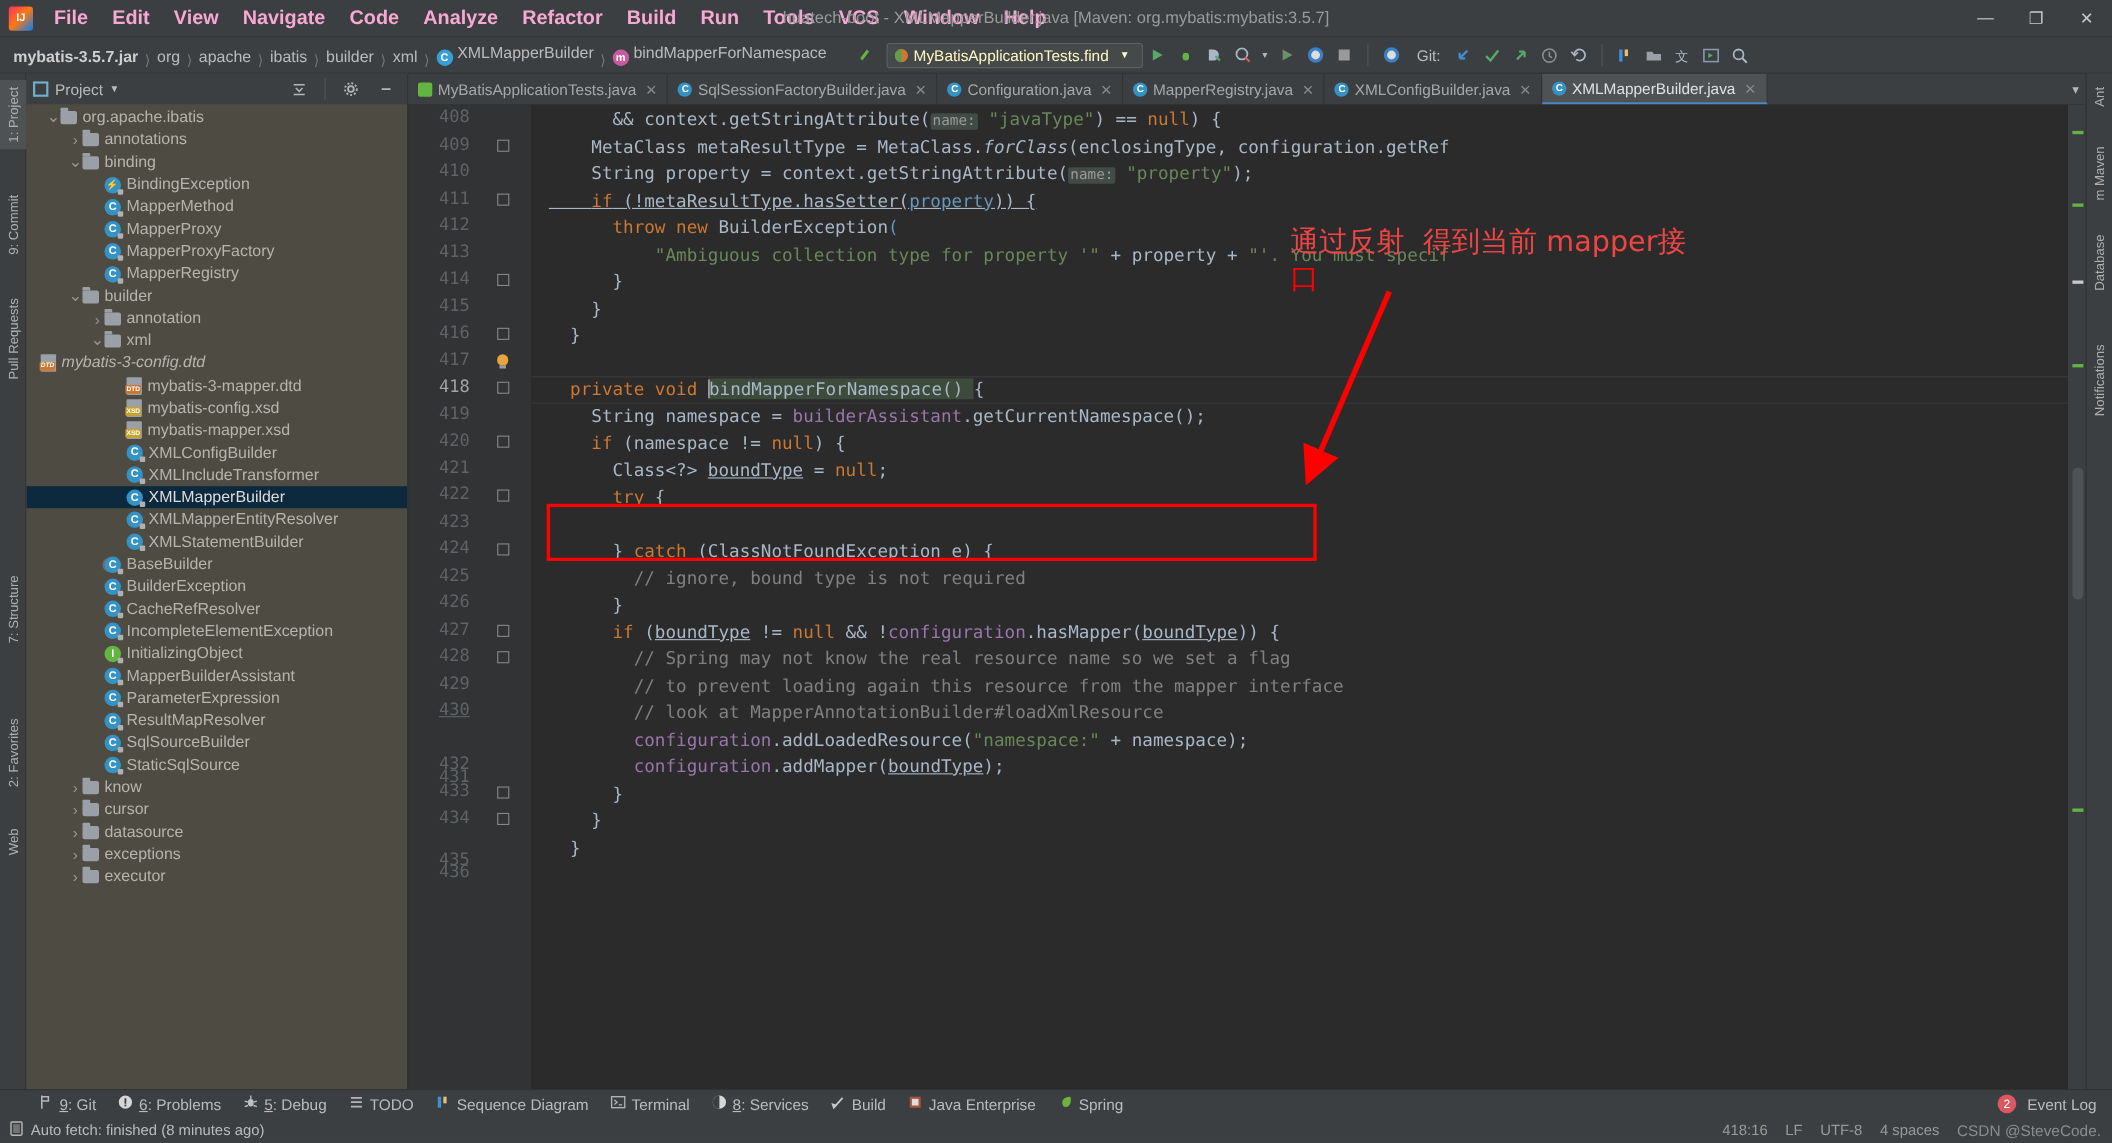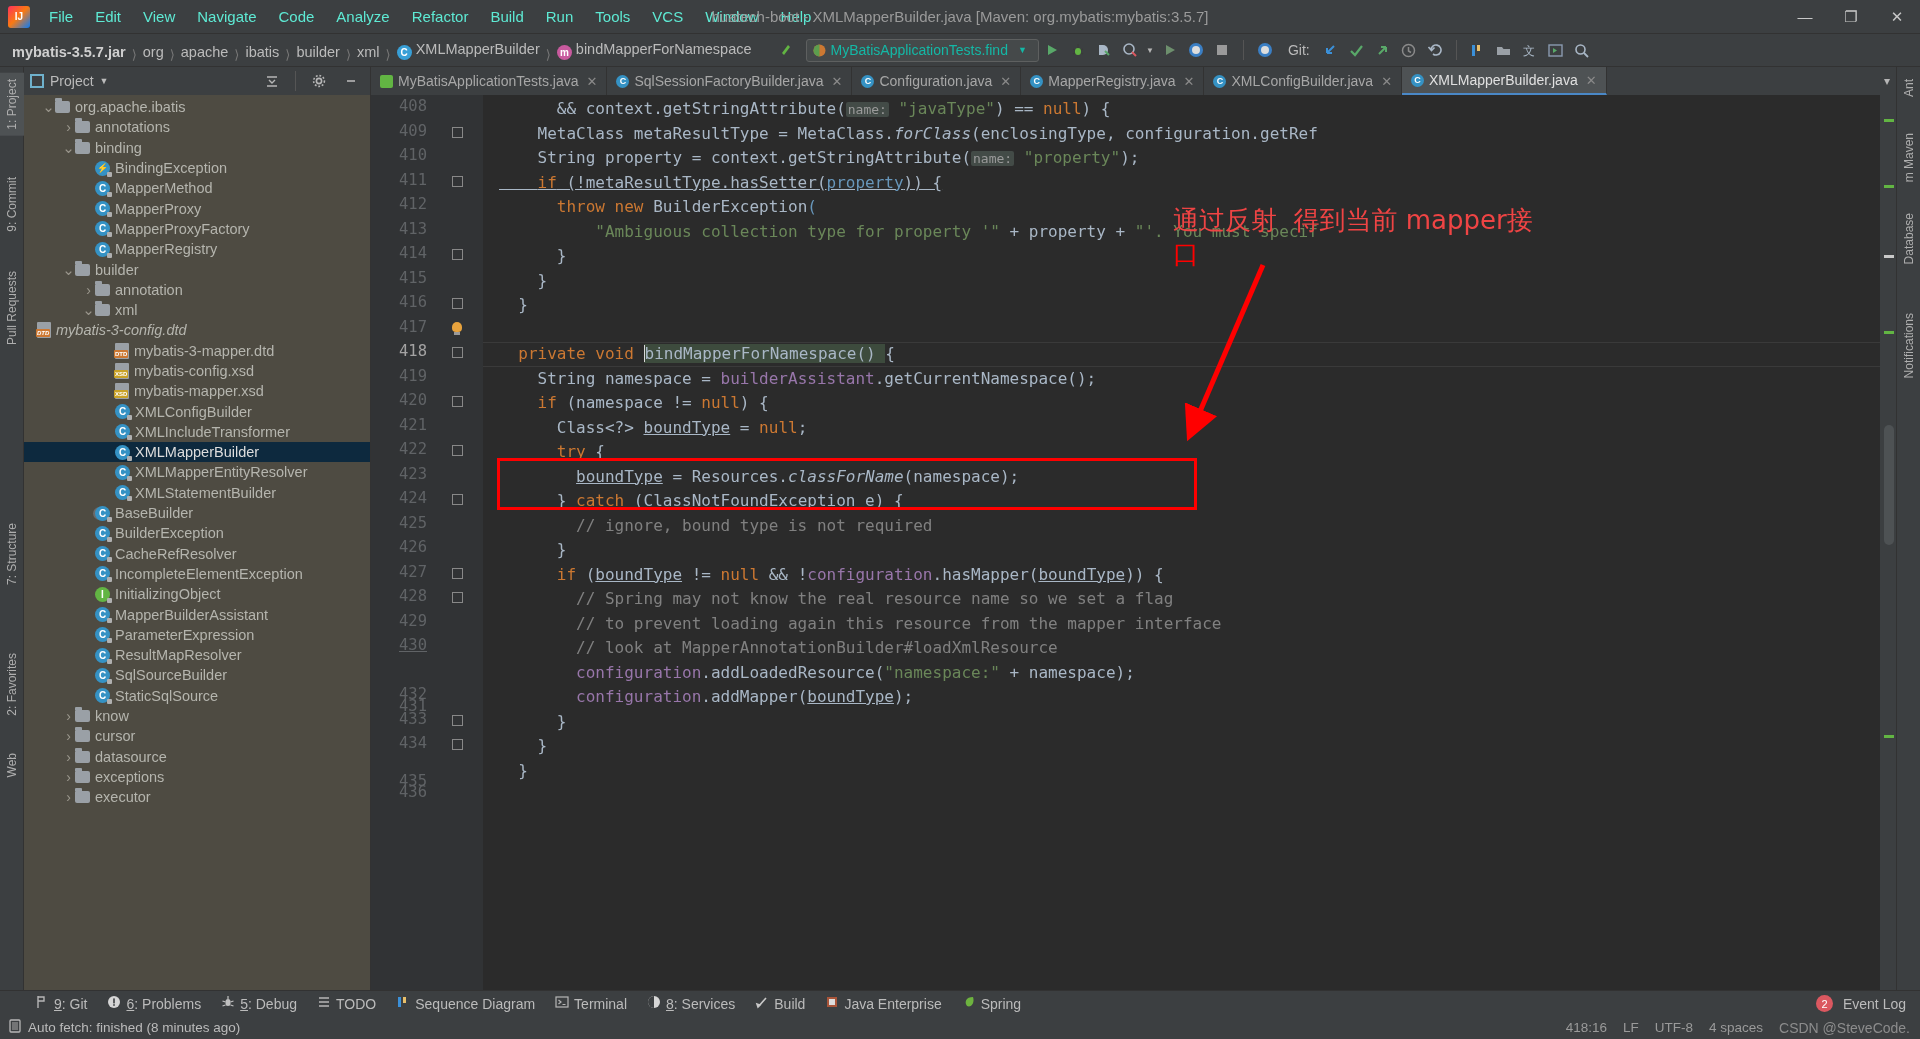--- a/index.html
+++ b/index.html
@@ -7,21 +7,21 @@
     font-family:"Liberation Sans", sans-serif; }
 
   
   .titlebar{ height:34px; background:#3c3f41; display:flex; align-items:center;
     position:relative; border-bottom:1px solid #323232; }
   .ij-logo{ width:22px; height:22px; margin:0 8px 0 8px; position:relative;
     border-radius:3px; background:linear-gradient(135deg,#fe315d 0%,#f97a12 48%,#087cfa 100%); }
   .ij-logo::after{ content:"IJ"; position:absolute; inset:0; color:#fff; font-size:10px;
     font-weight:bold; display:flex; align-items:center; justify-content:center; }
   .menu{ display:flex; align-items:center; gap:0; }
-  .menu-item{ color:#5eead4; font-size:15px; padding:4px 11px; cursor:default; white-space:nowrap;}
+  .menu-item{ color:#f9a8d4; font-size:18px; padding:4px 11px; cursor:default; white-space:nowrap;font-weight:bold;}
   .win-title{ position:absolute; left:0; right:0; text-align:center; color:#9a9a9a;
     font-size:15px; pointer-events:none; }
   .win-btns{ margin-left:auto; display:flex; align-items:center; z-index:2; }
   .win-btn{ width:46px; height:34px; display:flex; align-items:center; justify-content:center;
     color:#c8c8c8; font-size:15px; }
 
   
   .navrow{ height:33px; background:#3c3f41; display:flex; align-items:center;
     border-bottom:1px solid #323232; padding-left:8px; }
   .crumbs{ display:flex; align-items:flex-end; color:#a9b7c6; font-size:14.5px; }
@@ -29,21 +29,21 @@
   .crumb.bold{ font-weight:bold; color:#cfcfcf; }
   .crumb-sep{ color:#777; padding:0 2px; font-size:13px; }
   .badge-c,.badge-m{ display:inline-flex; width:15px; height:15px; border-radius:50%;
     color:#fff; font-size:10px; font-weight:bold; align-items:center; justify-content:center;
     margin-right:4px; vertical-align:-2px; }
   .badge-c{ background:#389fd6; }
   .badge-m{ background:#c85a9e; }
   .tb-sep{ width:1px; height:20px; background:#555; margin:0 8px; }
   .runcfg{ display:flex; align-items:center; height:23px; background:#45494a;
     border:1px solid #5e6060; border-radius:3px; padding:0 6px; margin-left:6px; }
-  .runcfg span{ color:#14b8a6; font-size:14px; margin:0 5px; }
+  .runcfg span{ color:#fef9c3; font-size:14px; margin:0 5px; }
   .tbtn{ width:26px; height:26px; display:flex; align-items:center; justify-content:center;
     color:#b6b6b6; font-size:14px; }
   .gitlabel{ color:#bbbbbb; font-size:14px; margin:0 8px 0 10px; }
 
   
   .main{ display:flex; height:calc(1039px - 34px - 33px - 26px - 23px); }
 
   
   .rail{ width:24px; background:#3c3f41; position:relative; flex:0 0 24px;
     border-right:1px solid #323232; }
@@ -668,21 +668,20 @@
           <div class="cline" style="top: 149px; padding-left: 16px;">      }</div>
           <div class="cline" style="top: 173.5px; padding-left: 16px;">    }</div>
           <div class="cline" style="top: 198px; padding-left: 16px;">  }</div>
           <div class="cline" style="top: 222.5px; padding-left: 16px;"></div>
           <div class="caret-line" style="top: 247px;"></div>
           <div class="cline" style="top: 247px; padding-left: 16px;">  <span class="kw">private void </span><span class="mname-hl"><span class="caret"></span>bindMapperForNamespace() </span>{</div>
           <div class="cline" style="top: 271.5px; padding-left: 16px;">    String namespace = <span class="fld">builderAssistant</span>.getCurrentNamespace();</div>
           <div class="cline" style="top: 296px; padding-left: 16px;">    <span class="kw">if</span> (namespace != <span class="kw">null</span>) {</div>
           <div class="cline" style="top: 320.5px; padding-left: 16px;">      Class&lt;?&gt; <span class="undl">boundType</span> = <span class="kw">null</span>;</div>
           <div class="cline" style="top: 345px; padding-left: 16px;">      <span class="kw">try</span> {</div>
-          <div class="cline" style="top: 369.5px; padding-left: 16px;">        <span class="undl">boundType</span> = Resources.<span class="ital">classForName</span>(namespace);</div>
           <div class="cline" style="top: 394px; padding-left: 16px;">      } <span class="kw">catch</span> (ClassNotFoundException e) {</div>
           <div class="cline" style="top: 418.5px; padding-left: 16px;">        <span class="cmt">// ignore, bound type is not required</span></div>
           <div class="cline" style="top: 443px; padding-left: 16px;">      }</div>
           <div class="cline" style="top: 467.5px; padding-left: 16px;">      <span class="kw">if</span> (<span class="undl">boundType</span> != <span class="kw">null</span> &amp;&amp; !<span class="fld">configuration</span>.hasMapper(<span class="undl">boundType</span>)) {</div>
           <div class="cline" style="top: 492px; padding-left: 16px;">        <span class="cmt">// Spring may not know the real resource name so we set a flag</span></div>
           <div class="cline" style="top: 516.5px; padding-left: 16px;">        <span class="cmt">// to prevent loading again this resource from the mapper interface</span></div>
           <div class="cline" style="top: 541px; padding-left: 16px;">        <span class="cmt">// look at MapperAnnotationBuilder#loadXmlResource</span></div>
           <div class="cline" style="top: 565.5px; padding-left: 16px;">        <span class="fld">configuration</span>.addLoadedResource(<span class="str">"namespace:"</span> + namespace);</div>
           <div class="cline" style="top: 590px; padding-left: 16px;">        <span class="fld">configuration</span>.addMapper(<span class="undl">boundType</span>);</div>
           <div class="cline" style="top: 614.5px; padding-left: 16px;">      }</div>

